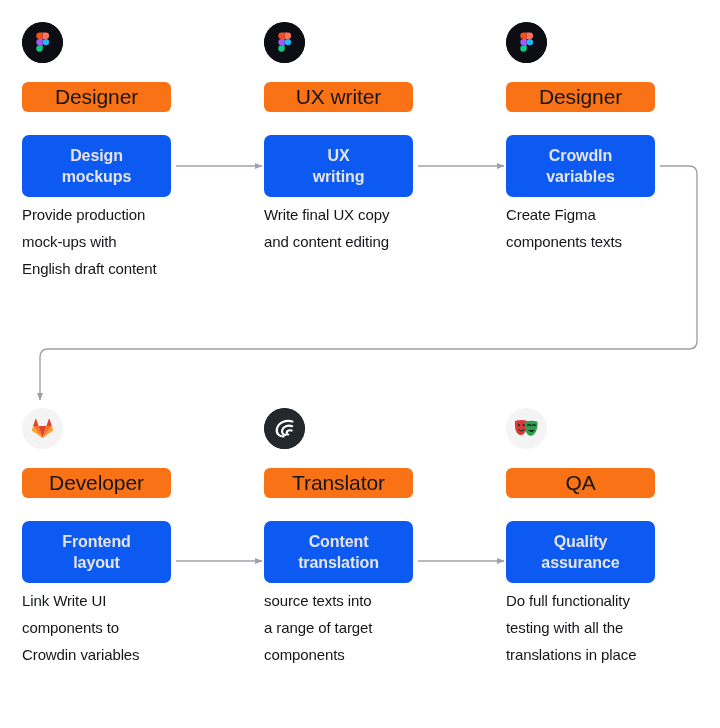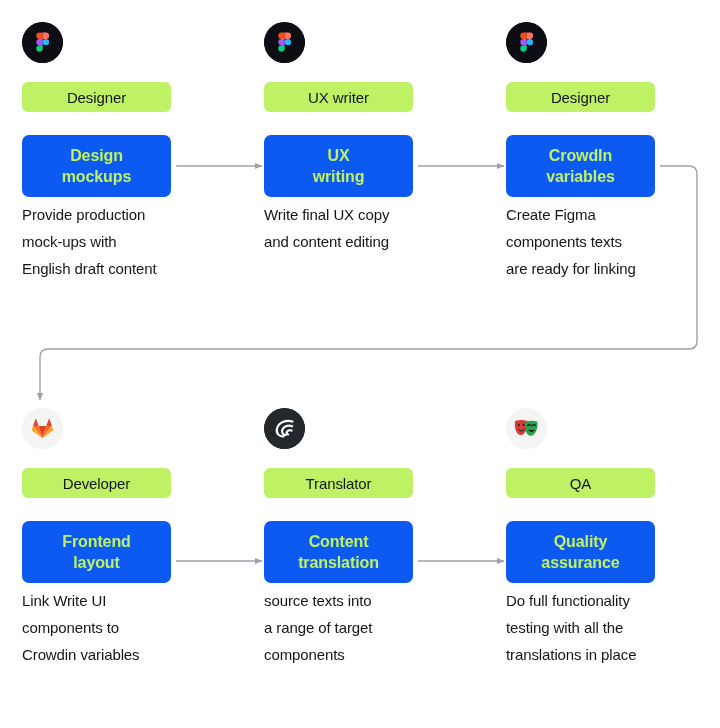--- a/index.html
+++ b/index.html
@@ -49,39 +49,39 @@
     position: relative;
     overflow: hidden;
   }
 
   .stage-icon svg { display: block; }
 
   .role-pill {
     margin-top: 19px;
     height: 30px;
     border-radius: 6px;
-    background: #bef264;
+    background: #f97316;
     display: flex;
     align-items: center;
     justify-content: center;
-    font-size: 15px;
+    font-size: 21px;
     color: #14161a;
     letter-spacing: -0.1px;
   }
 
   .task-box {
     margin-top: 23px;
     height: 62px;
     border-radius: 7px;
     background: #0d5af2;
     display: flex;
     flex-direction: column;
     align-items: center;
     justify-content: center;
-    color: #bef264;
+    color: #e5e5e5;
     font-size: 16px;
     font-weight: bold;
     line-height: 21px;
     text-align: center;
     letter-spacing: -0.1px;
   }
   .task-box span { display: block; }
 
   .desc {
     margin-top: 4px;
@@ -185,21 +185,20 @@
       </svg>
     </div>
     <div class="role-pill">Designer</div>
     <div class="task-box">
       <span>CrowdIn</span>
       <span>variables</span>
     </div>
     <div class="desc">
       <span>Create Figma</span>
       <span>components texts</span>
-      <span>are ready for linking</span>
     </div>
   </div>
 
   <div class="stage row2 col1">
     <div class="stage-icon" style="background:#f4f4f4;">
       <svg width="41" height="41" viewBox="0 0 41 41">
         <circle cx="20.5" cy="20.5" r="20.5" fill="#f4f4f4"></circle>
         <g transform="translate(9.5,11)">
           <path d="M11,19 L14.9,7.1 H7.1 Z" fill="#e24329"></path>
           <path d="M11,19 L7.1,7.1 H1.6 Z" fill="#fc6d26"></path>

